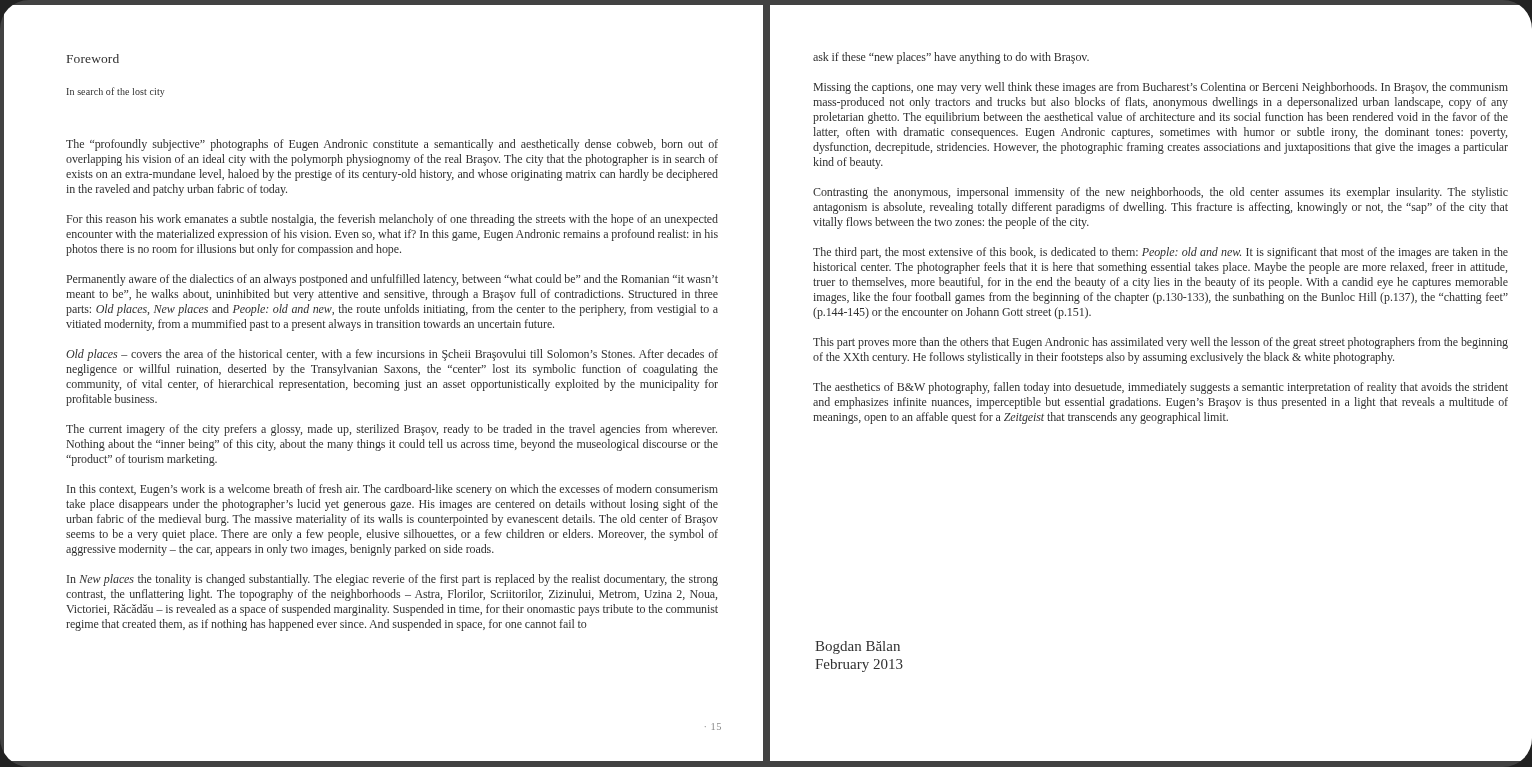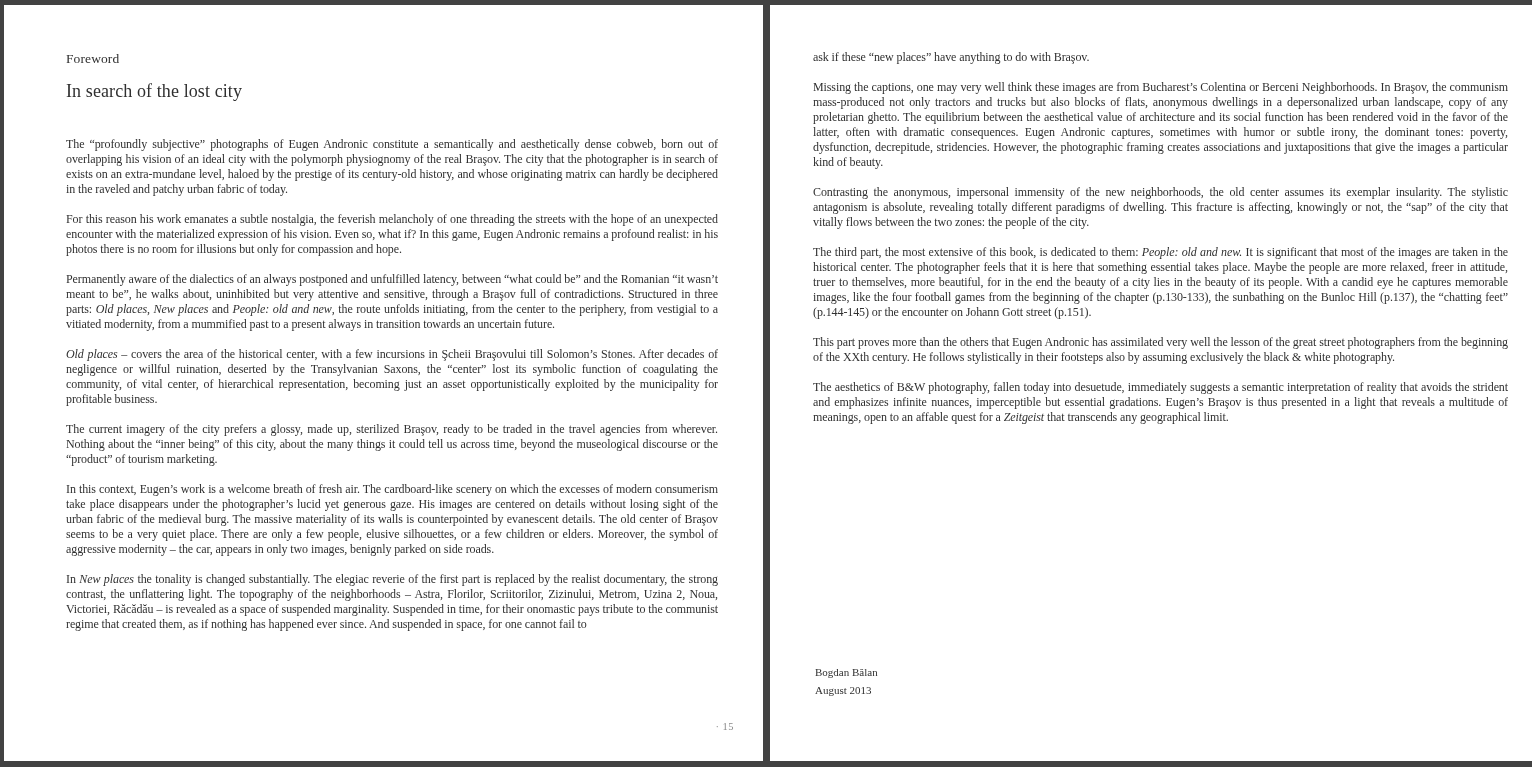--- a/index.html
+++ b/index.html
@@ -13,20 +13,21 @@
   body {
     font-family: "Liberation Serif", "DejaVu Serif", serif;
     background: #222;
   }
   .spread {
     position: relative;
     width: 1532px;
     height: 767px;
     background: var(--color-frame);
     overflow: hidden;
+    border-radius: 29px;
   }
   .page {
     position: absolute;
     top: 5px;
     height: 756px;
     background: var(--color-page-background);
     color: var(--color-text);
     overflow: hidden;
   }
   .page-left  { left: 4px;   width: 759px; padding: 45px 45px 0 62px; }
@@ -38,50 +39,50 @@
     background: var(--color-frame);
   }
   .foreword-heading {
     font-size: 13.5px;
     font-weight: normal;
     line-height: 17px;
     margin: 0;
     letter-spacing: 0.1px;
   }
   .foreword-title {
-    font-size: 18px;
+    font-size: 10px;
     font-weight: normal;
     line-height: 17px;
     margin: 16px 0 37px;
     letter-spacing: 0.1px;
   }
   .body-text p {
     font-size: 12px;
     line-height: 15px;
     letter-spacing: -0.1px;
     text-align: justify;
     margin: 0 0 15px;
     hyphens: auto;
     -webkit-hyphens: auto;
   }
   .body-text b.bi { font-weight: normal; font-style: italic; }
   .body-text i { font-style: italic; }
   .signature {
     position: absolute;
-    left: 45px; top: 659px;
-    font-size: 11px;
+    left: 45px; top: 633px;
+    font-size: 15px;
     line-height: 17.5px;
   }
   .page-number {
     position: absolute;
     font-size: 10.5px;
     color: var(--color-page-number);
     letter-spacing: 0.5px;
   }
-  .page-number-left  { top: 716px; right: 29px; }
+  .page-number-left  { top: 716px; right: 41px; }
   .page-number-right { top: 754px; left: 31px; }
 </style>
 </head>
 <body>
 
 <div class="spread">
 
   <section class="page page-left">
     <h2 class="foreword-heading">Foreword</h2>
     <h1 class="foreword-title">In search of the lost city</h1>
@@ -103,18 +104,18 @@
     <div class="body-text">
         <p>ask if these “new places” have anything to do with Braşov.</p>
         <p>Missing the captions, one may very well think these images are from Bucharest’s Colentina or Berceni Neighborhoods. In Braşov, the communism mass-produced not only tractors and trucks but also blocks of flats, anonymous dwellings in a depersonalized urban landscape, copy of any proletarian ghetto. The equilibrium between the aesthetical value of architecture and its social function has been rendered void in the favor of the latter, often with dramatic consequences. Eugen Andronic captures, sometimes with humor or subtle irony, the dominant tones: poverty, dysfunction, decrepitude, stridencies. However, the photographic framing creates associations and juxtapositions that give the images a particular kind of beauty.</p>
         <p>Contrasting the anonymous, impersonal immensity of the new neighborhoods, the old center assumes its exemplar insularity. The stylistic antagonism is absolute, revealing totally different paradigms of dwelling. This fracture is affecting, knowingly or not, the “sap” of the city that vitally flows between the two zones: the people of the city.</p>
         <p>The third part, the most extensive of this book, is dedicated to them: <b class="bi">People: old and new.</b> It is significant that most of the images are taken in the historical center. The photographer feels that it is here that something essential takes place. Maybe the people are more relaxed, freer in attitude, truer to themselves, more beautiful, for in the end the beauty of a city lies in the beauty of its people. With a candid eye he captures memorable images, like the four football games from the beginning of the chapter (p.130-133), the sunbathing on the Bunloc Hill (p.137), the “chatting feet” (p.144-145) or the encounter on Johann Gott street (p.151).</p>
         <p>This part proves more than the others that Eugen Andronic has assimilated very well the lesson of the great street photographers from the beginning of the XXth century. He follows stylistically in their footsteps also by assuming exclusively the black &amp; white photography.</p>
         <p>The aesthetics of B&amp;W photography, fallen today into desuetude, immediately suggests a semantic interpretation of reality that avoids the strident and emphasizes infinite nuances, imperceptible but essential gradations. Eugen’s Braşov is thus presented in a light that reveals a multitude of meanings, open to an affable quest for a <i>Zeitgeist</i> that transcends any geographical limit.</p>
       </div>
     <div class="signature">
       <div>Bogdan Bălan</div>
-      <div>August 2013</div>
+      <div>February 2013</div>
     </div>
     <div class="page-number page-number-right">· 16</div>
   </section>
 
 </div>
 
 </body></html>

